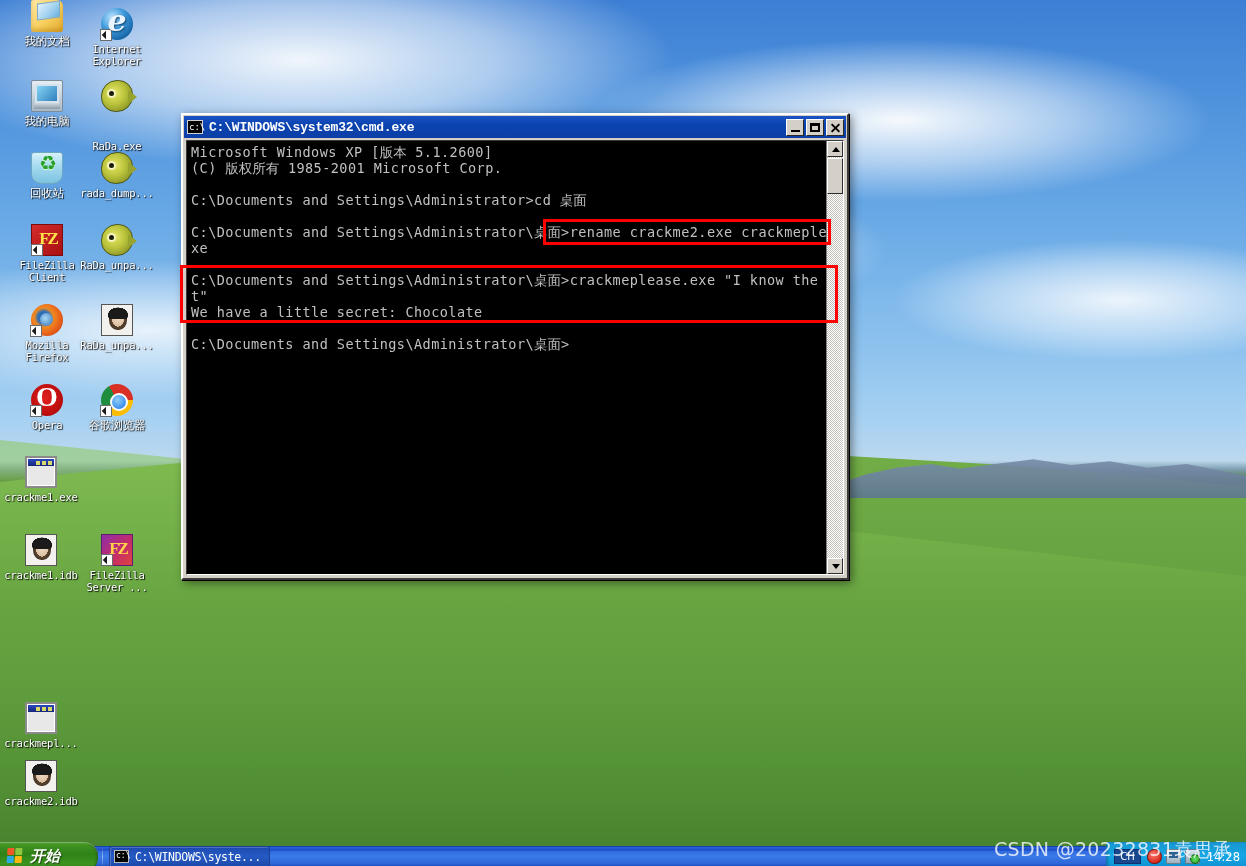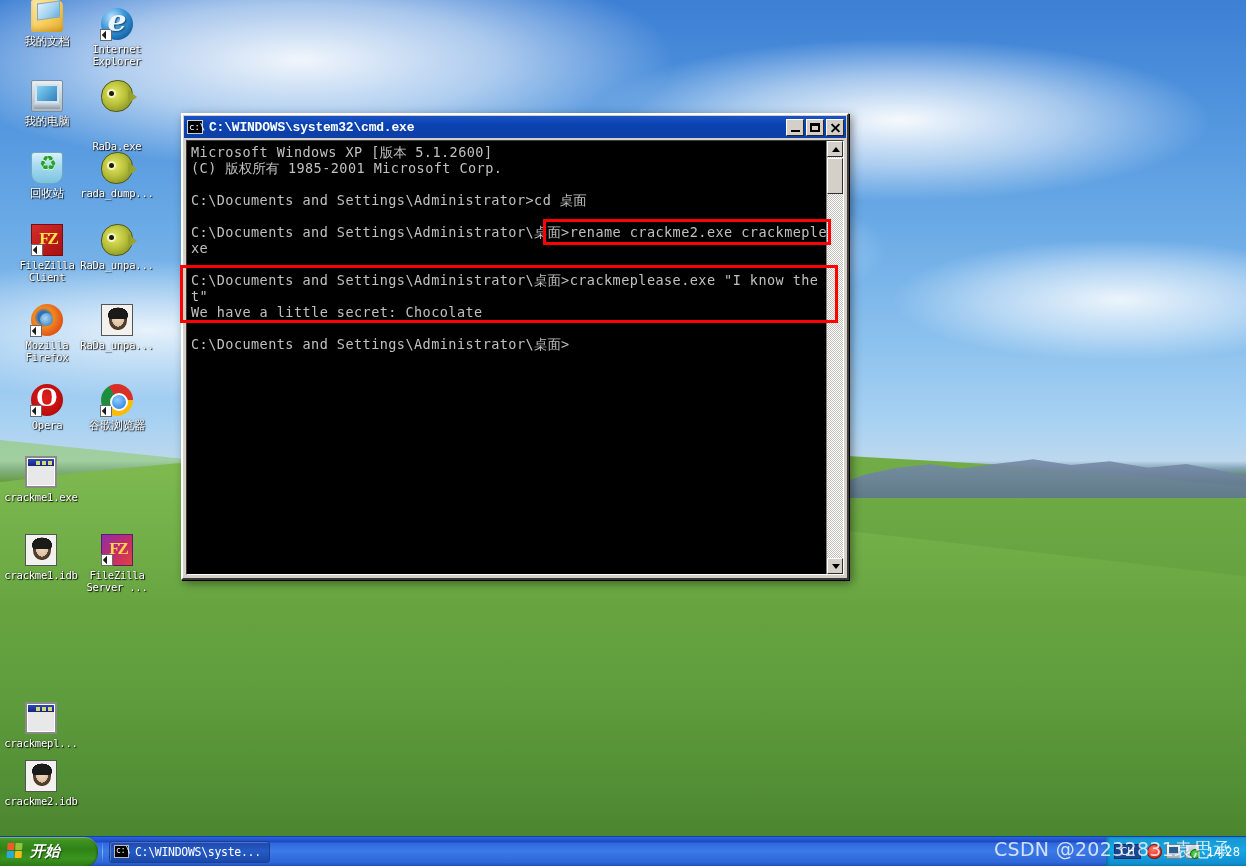--- a/index.html
+++ b/index.html
@@ -348,21 +348,21 @@
     position: absolute;
     border: 3px solid #ff0000;
     pointer-events: none;
   }
   #redbox-1 { left: 543px; top: 219px; width: 288px; height: 26px; }
   #redbox-2 { left: 180px; top: 265px; width: 658px; height: 58px; }
 
   
   #taskbar {
     position: absolute; left: 0; bottom: 0;
-    width: 1246px; height: 30px;
+    width: 1246px; height: 20px;
     background: linear-gradient(to bottom,
       #2b63d9 0%, #2458cf 8%, #1c49c4 16%,
       #2f6ade 22%, #3b7ae8 48%, #2d66d8 88%, #1f4fbd 100%);
     border-top: 1px solid #1141b0;
     display: flex; align-items: center;
   }
   #start-btn {
     width: 98px; height: 30px;
     background: linear-gradient(to bottom, #53a82c 0%, #3f9222 12%, #2f8216 40%, #3b941f 72%, #2c7615 100%);
     border-radius: 0 14px 14px 0;

